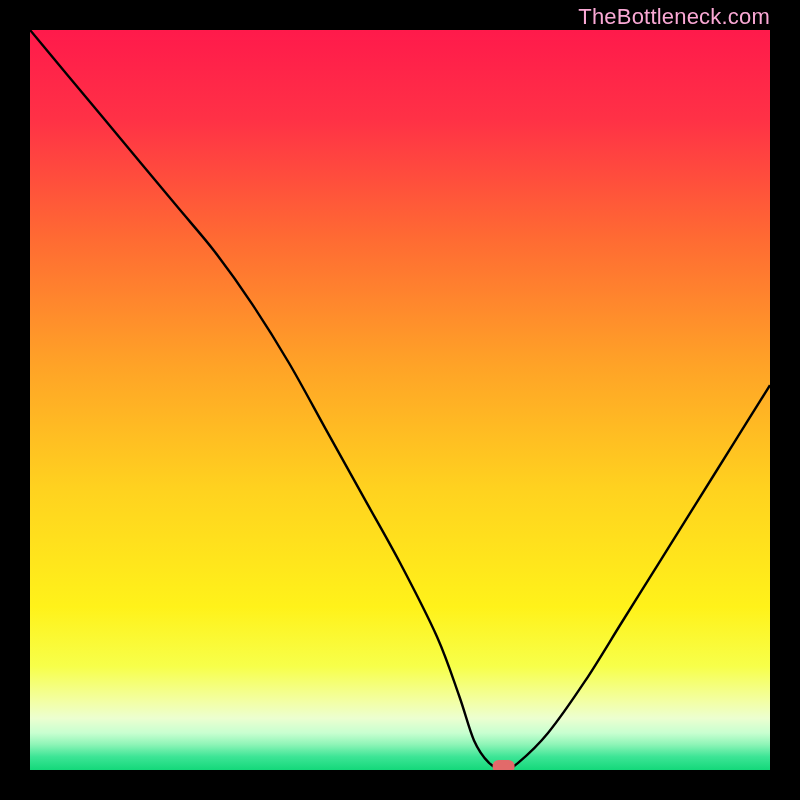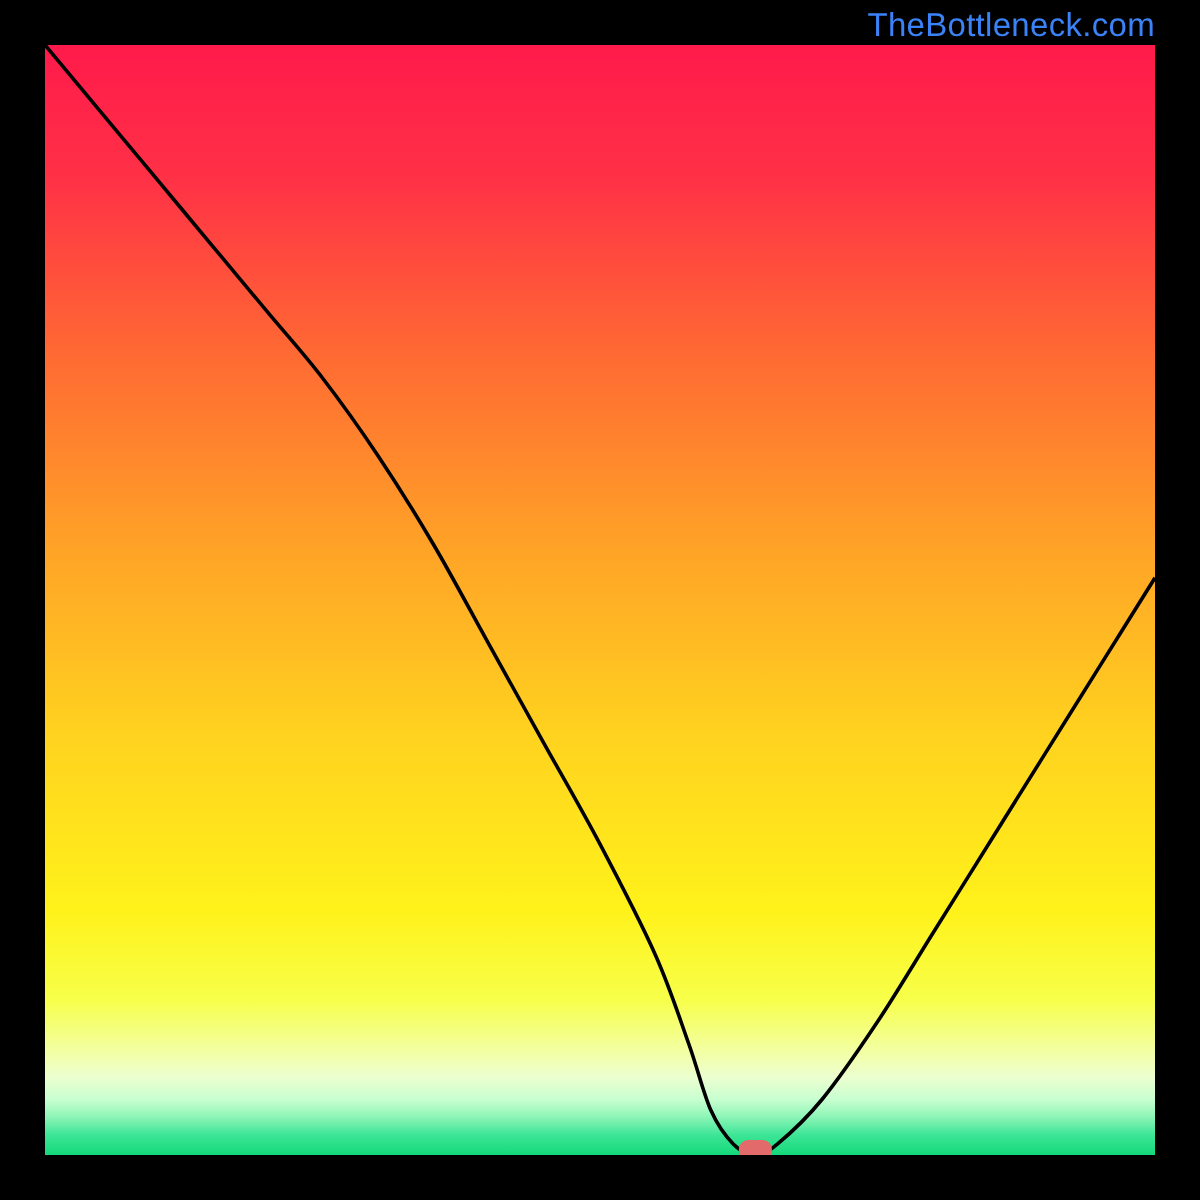--- a/index.html
+++ b/index.html
@@ -23,21 +23,21 @@
     left: 30px;
     top: 30px;
     width: 740px;
     height: 740px;
     overflow: hidden;
   }
   .attribution {
     position: absolute;
     top: 4px;
     right: 30px;
-    color: #3b82f6;
+    color: #f9a8d4;
     font-family: Arial, Helvetica, sans-serif;
     font-size: 22px;
     letter-spacing: 0.2px;
   }
   svg { display: block; }
 </style>
 </head>
 <body>
 
 <div class="frame">

